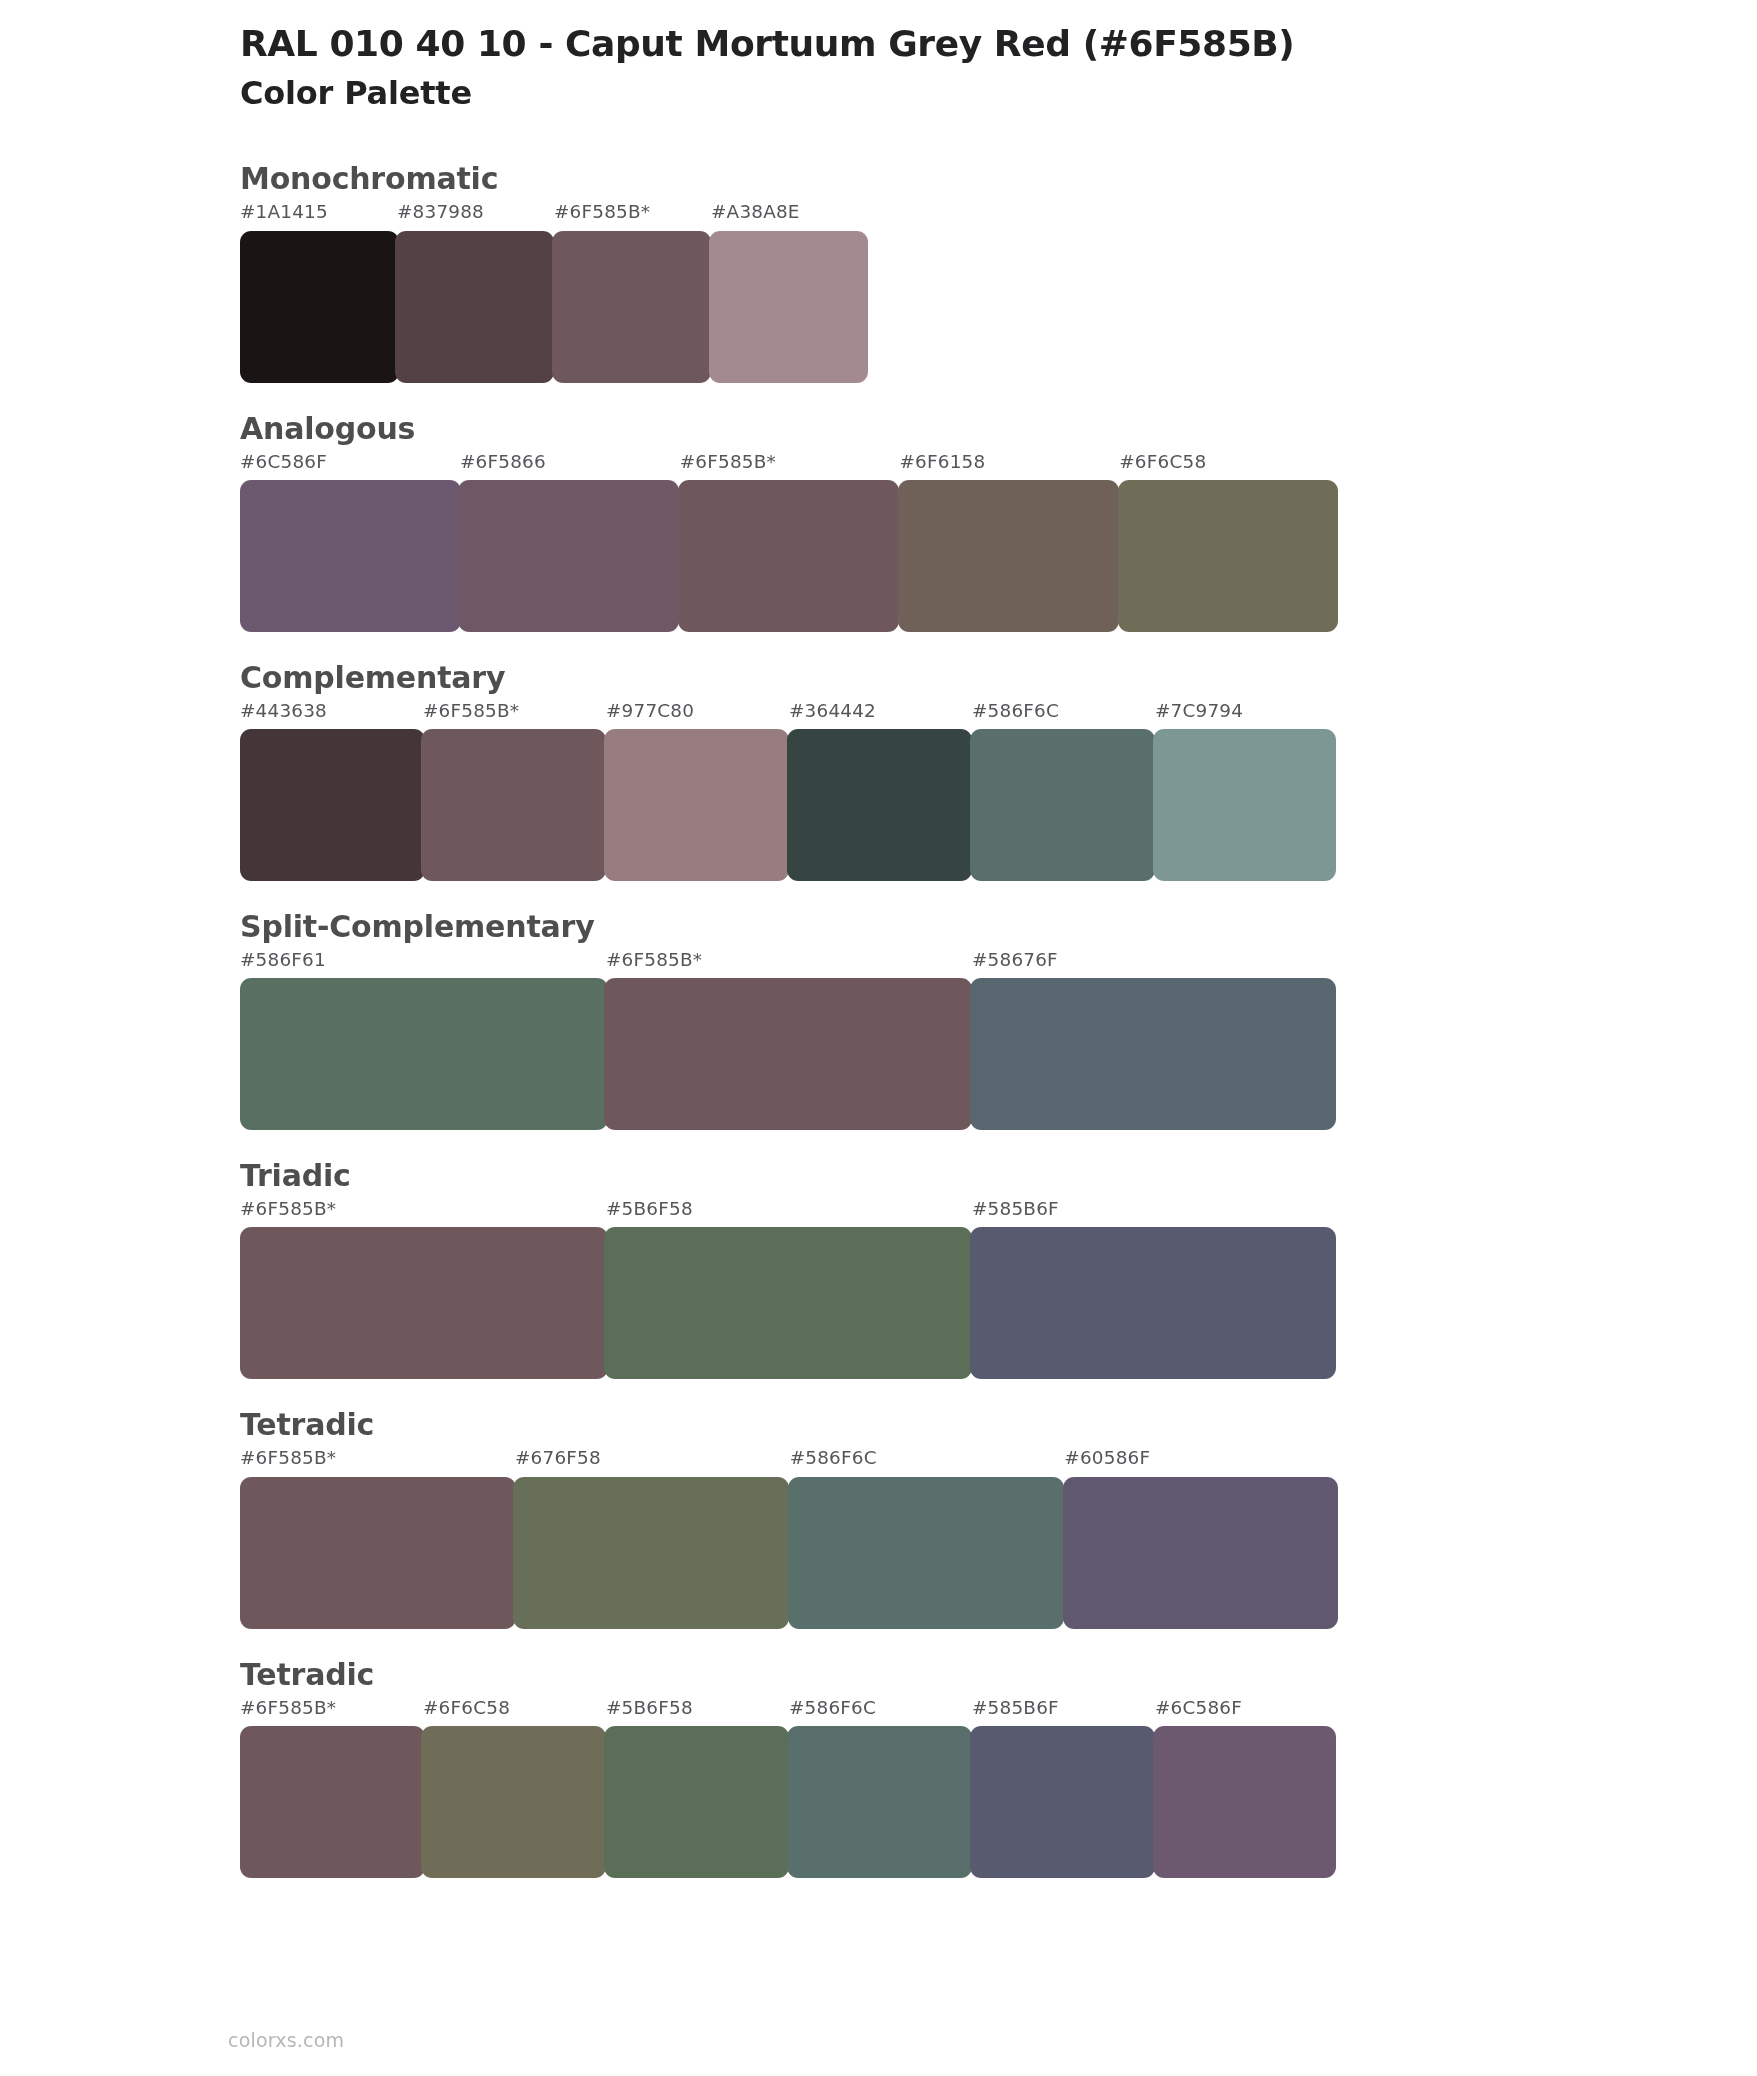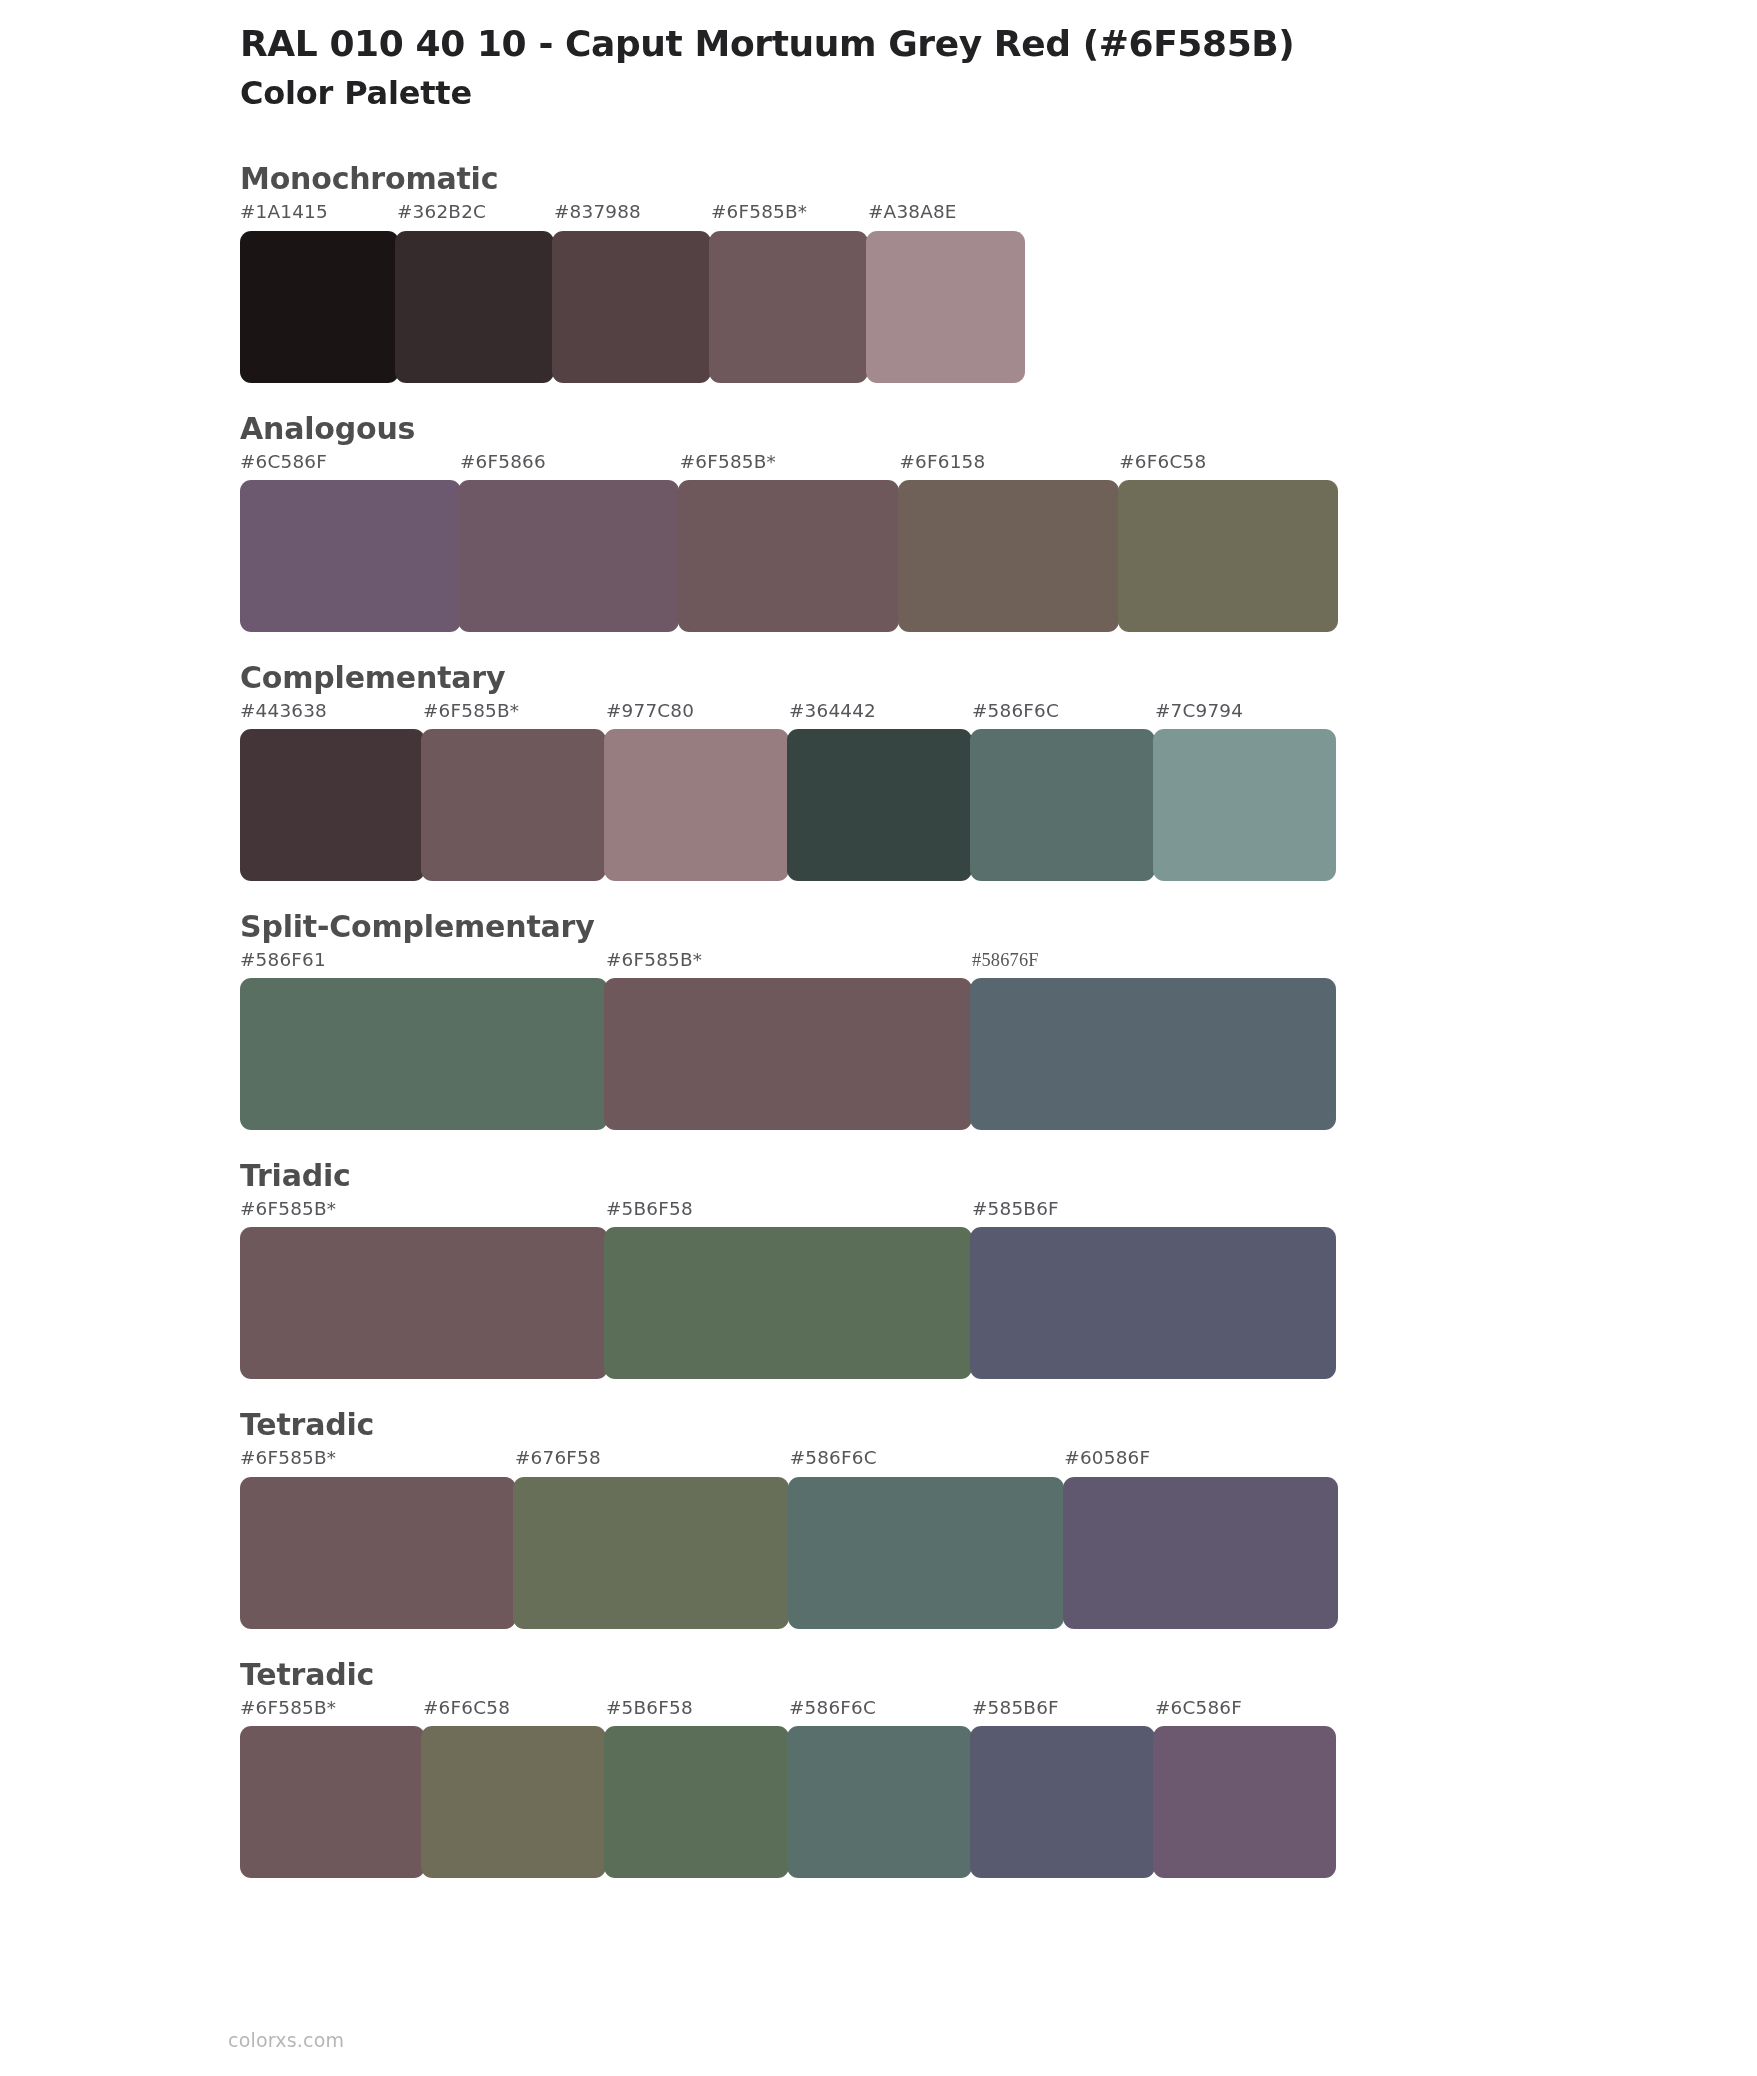--- a/index.html
+++ b/index.html
@@ -119,24 +119,20 @@
 
   <div class="sections" id="sections-root">
       <div class="section">
         <div class="section-title">Monochromatic</div>
         <div class="swatch-row">
           <div class="swatch" style="width: 157px;">
             <div class="swatch-label">#1A1415</div>
             <div class="swatch-chip" style="background: rgb(26, 20, 21); width: 159px;"></div>
           </div>
           <div class="swatch" style="width: 157px;">
-            <div class="swatch-label">#362B2C</div>
-            <div class="swatch-chip" style="background: rgb(54, 43, 44); width: 159px;"></div>
-          </div>
-          <div class="swatch" style="width: 157px;">
             <div class="swatch-label">#837988</div>
             <div class="swatch-chip" style="background: rgb(83, 65, 68); width: 159px;"></div>
           </div>
           <div class="swatch" style="width: 157px;">
             <div class="swatch-label">#6F585B*</div>
             <div class="swatch-chip" style="background: rgb(111, 88, 91); width: 159px;"></div>
           </div>
           <div class="swatch" style="width: 157px;">
             <div class="swatch-label">#A38A8E</div>
             <div class="swatch-chip" style="background: rgb(163, 138, 142); width: 159px;"></div>
@@ -201,21 +197,21 @@
         <div class="section-title">Split-Complementary</div>
         <div class="swatch-row">
           <div class="swatch" style="width: 366px;">
             <div class="swatch-label">#586F61</div>
             <div class="swatch-chip" style="background: rgb(88, 111, 97); width: 368px;"></div>
           </div>
           <div class="swatch" style="width: 366px;">
             <div class="swatch-label">#6F585B*</div>
             <div class="swatch-chip" style="background: rgb(111, 88, 91); width: 368px;"></div>
           </div>
-          <div class="swatch" style="width: 366px; font-family: Liberation Serif, serif;">
+          <div class="swatch" style="width: 366px;">
             <div class="swatch-label">#58676F</div>
             <div class="swatch-chip" style="background: rgb(88, 103, 111); width: 366px;"></div>
           </div>
         </div>
       </div>
       <div class="section">
         <div class="section-title">Triadic</div>
         <div class="swatch-row">
           <div class="swatch" style="width: 366px;">
             <div class="swatch-label">#6F585B*</div>

